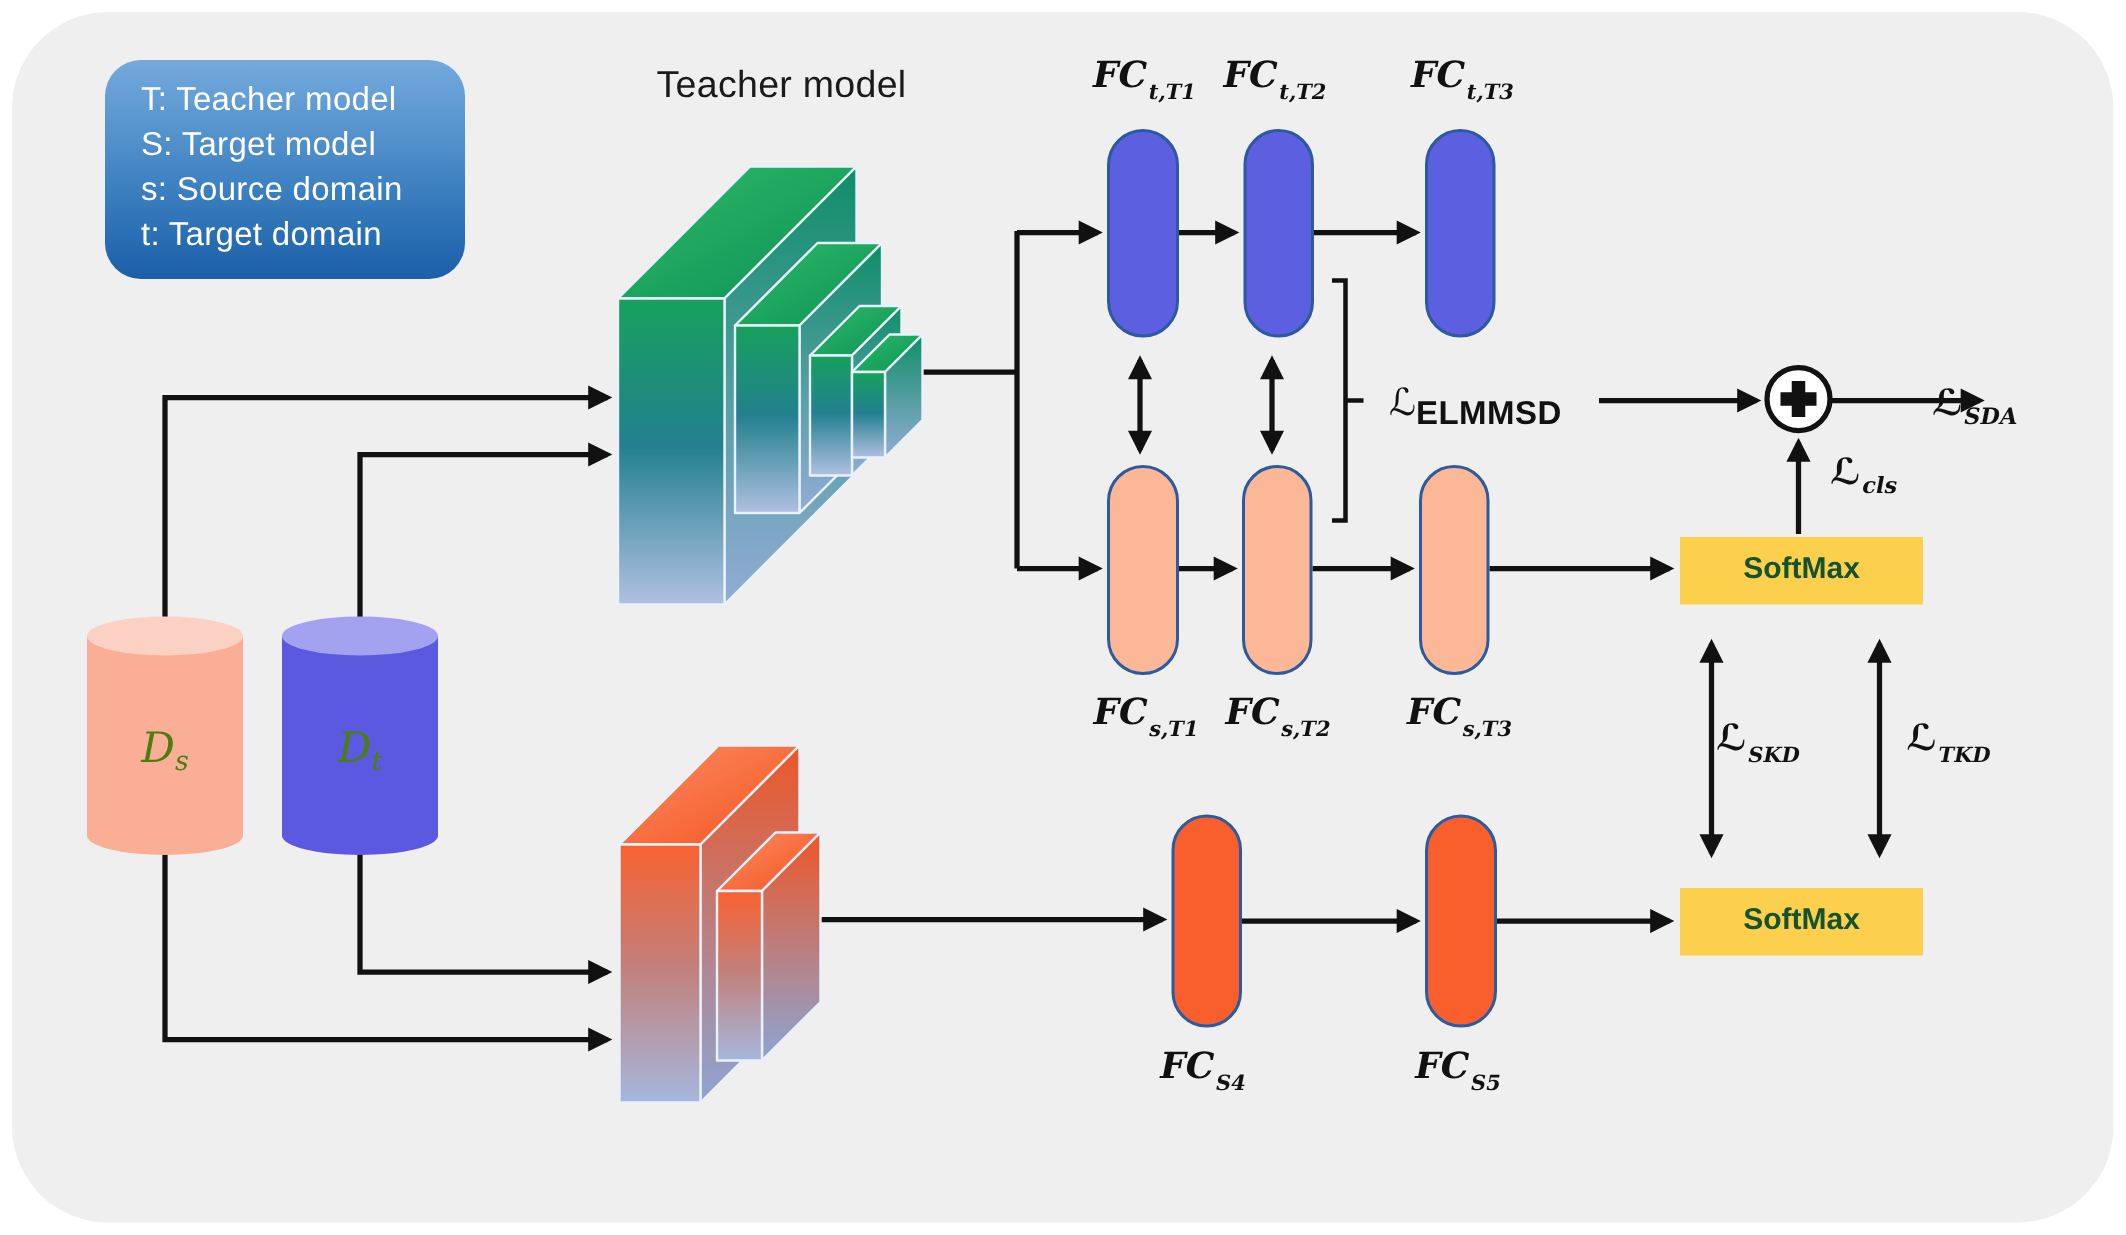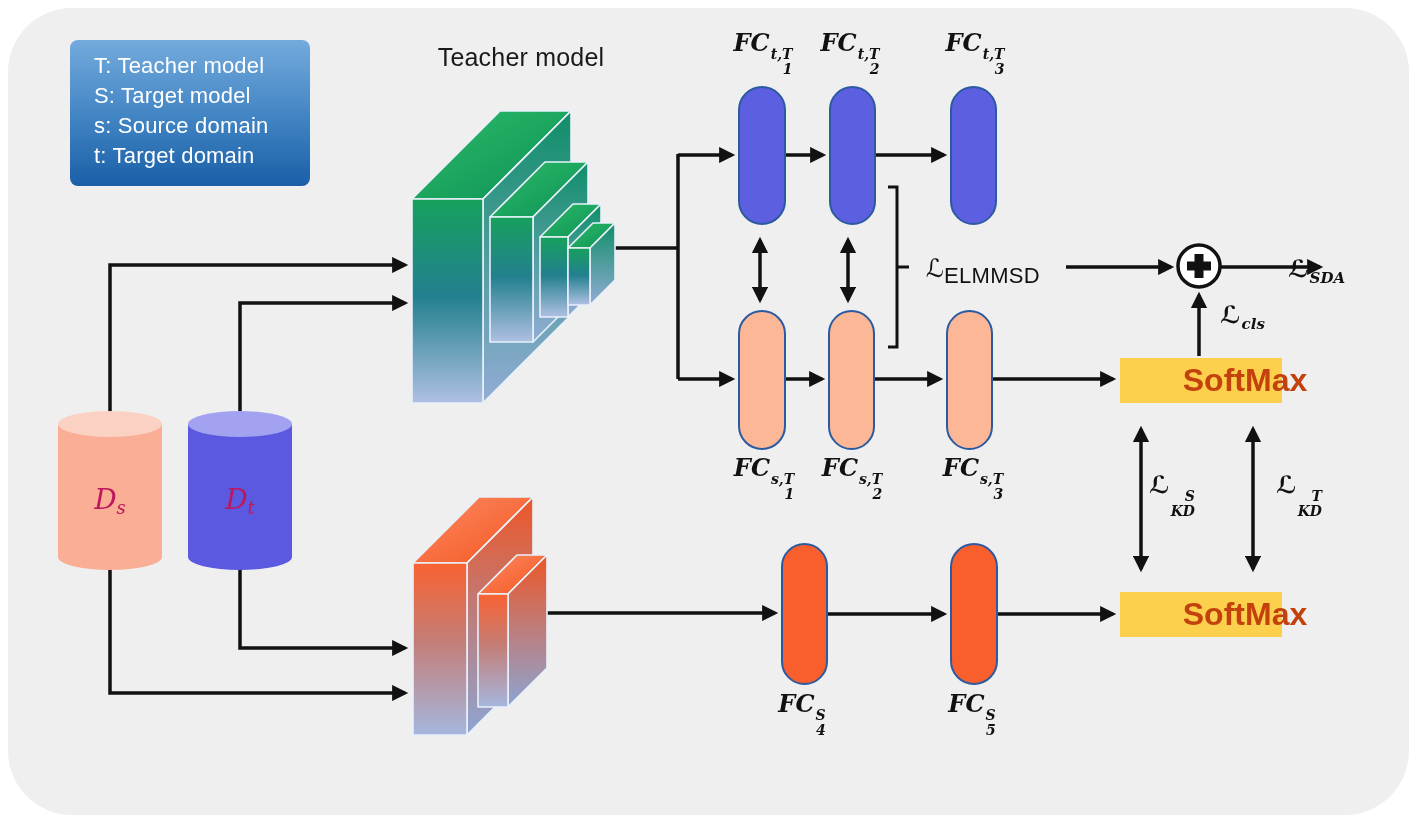--- a/index.html
+++ b/index.html
@@ -4,33 +4,33 @@
 <style>
   html,body{margin:0;padding:0;background:#ffffff;}
   .canvas{position:relative;width:1417px;height:823px;background:#ffffff;overflow:hidden;
           font-family:"Liberation Sans",sans-serif;}
   .board{position:absolute;left:8px;top:8px;width:1401px;height:807px;background:#efefef;border-radius:64px;}
   .shapes{position:absolute;left:0;top:0;}
   .labels{position:absolute;left:0;top:0;width:100%;height:100%;pointer-events:none;}
   .lbl{position:absolute;transform:translate(-50%,-50%);white-space:nowrap;color:#111;}
   .left-anchor{transform:translate(0,-50%);}
   .title{font-size:25px;font-weight:500;color:#1a1a1a;letter-spacing:0.2px;}
-  .legend{position:absolute;left:70px;top:40px;width:240px;height:146px;border-radius:8px;
+  .legend{position:absolute;left:70px;top:40px;width:240px;height:146px;border-radius:24px;
           background:linear-gradient(180deg,#74aadd 0%,#3f83c2 55%,#1a5fa8 100%);
           box-sizing:border-box;padding:11px 0 0 24px;}
   .legend-line{color:#ffffff;font-size:22px;font-weight:500;line-height:30px;letter-spacing:0.2px;}
   .math{font-family:"DejaVu Serif","DejaVu Sans",serif;font-style:italic;font-size:24px;font-weight:bold;}
-  .m-stack{display:inline-flex;flex-direction:column;align-items:flex-end;font-size:14px;
+  .m-stack{display:inline-flex;flex-direction:row;align-items:center;font-size:14px;
            line-height:1.02;vertical-align:-8px;margin-left:1px;row-gap:1px;}
   .m-sub2{font-size:15px;vertical-align:-6px;margin-left:1px;}
   .elm-base{font-family:"DejaVu Serif","DejaVu Sans",serif;font-style:italic;font-size:25px;}
   .elm-sub{font-family:"Liberation Sans",sans-serif;font-style:normal;font-size:22px;
-           vertical-align:-6px;letter-spacing:0.3px;}
-  .sm-lbl{font-size:32px;font-weight:600;color:#c2410c;margin-left:44px;}
-  .cyl-lbl{font-family:"DejaVu Serif","DejaVu Sans",serif;font-style:italic;font-size:28px;color:#be185d;}
+           vertical-align:-6px;letter-spacing:0.3px;font-weight:bold;}
+  .sm-lbl{font-size:20px;font-weight:600;color:#14532d;}
+  .cyl-lbl{font-family:"DejaVu Serif","DejaVu Sans",serif;font-style:italic;font-size:28px;color:#4d7c0f;}
   .cyl-sub{font-size:18px;vertical-align:-5px;}
 </style>
 </head>
 <body>
 
 <div class="canvas">
   <div class="board"></div>
 
   <svg class="shapes" width="1417" height="823" viewBox="0 0 1417 823">
     <defs>

